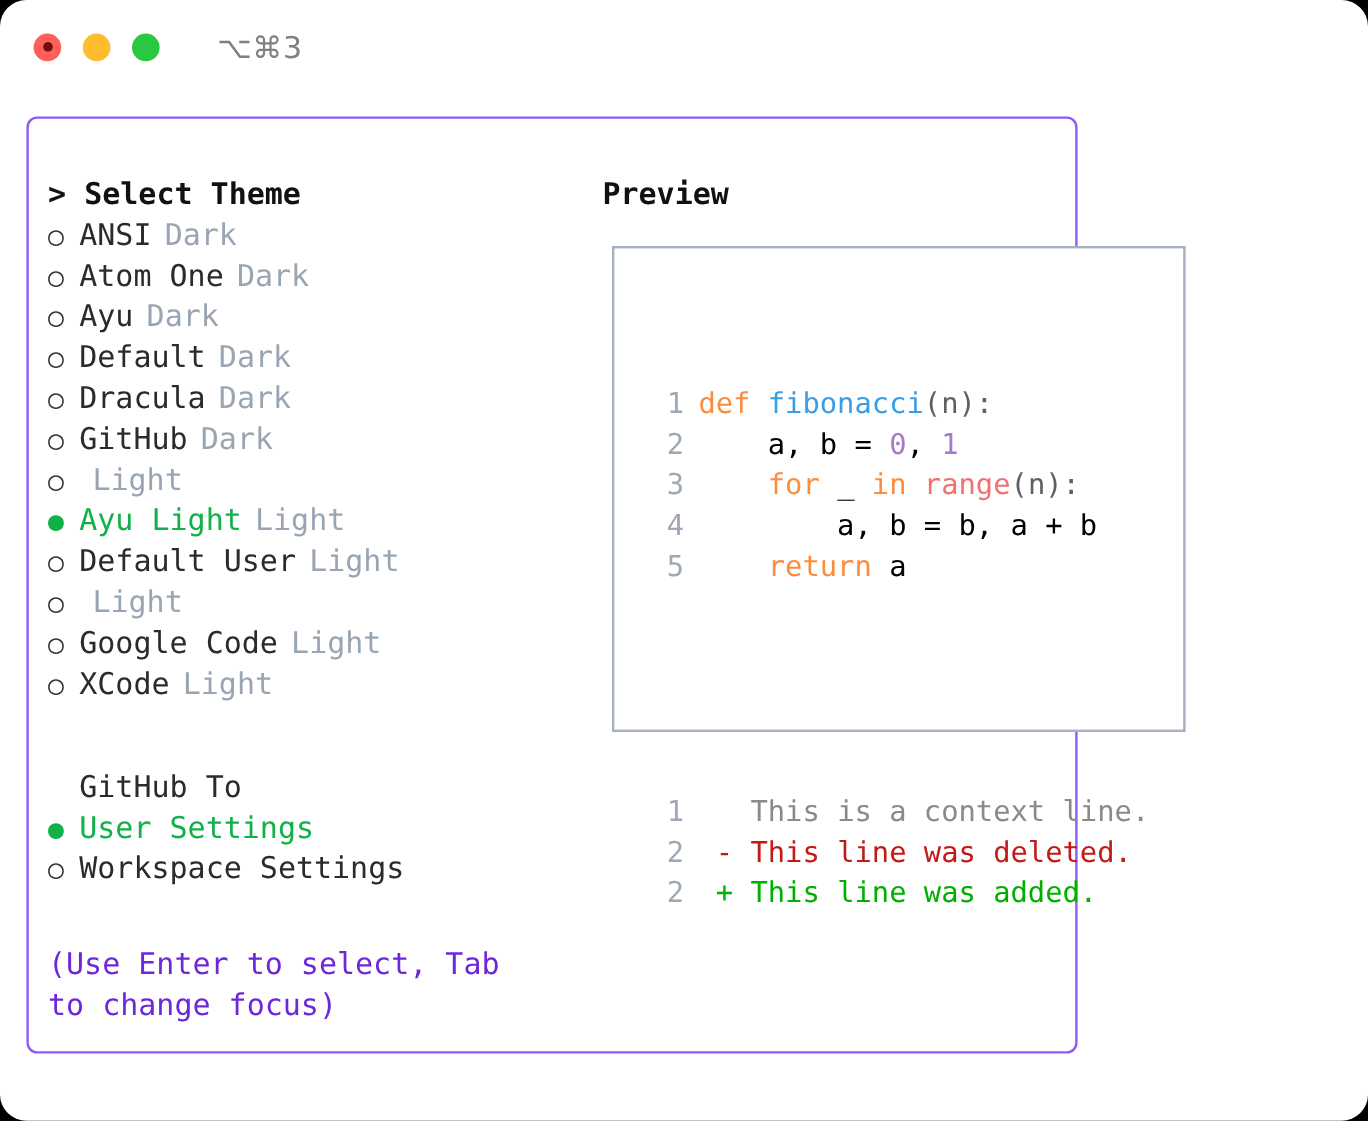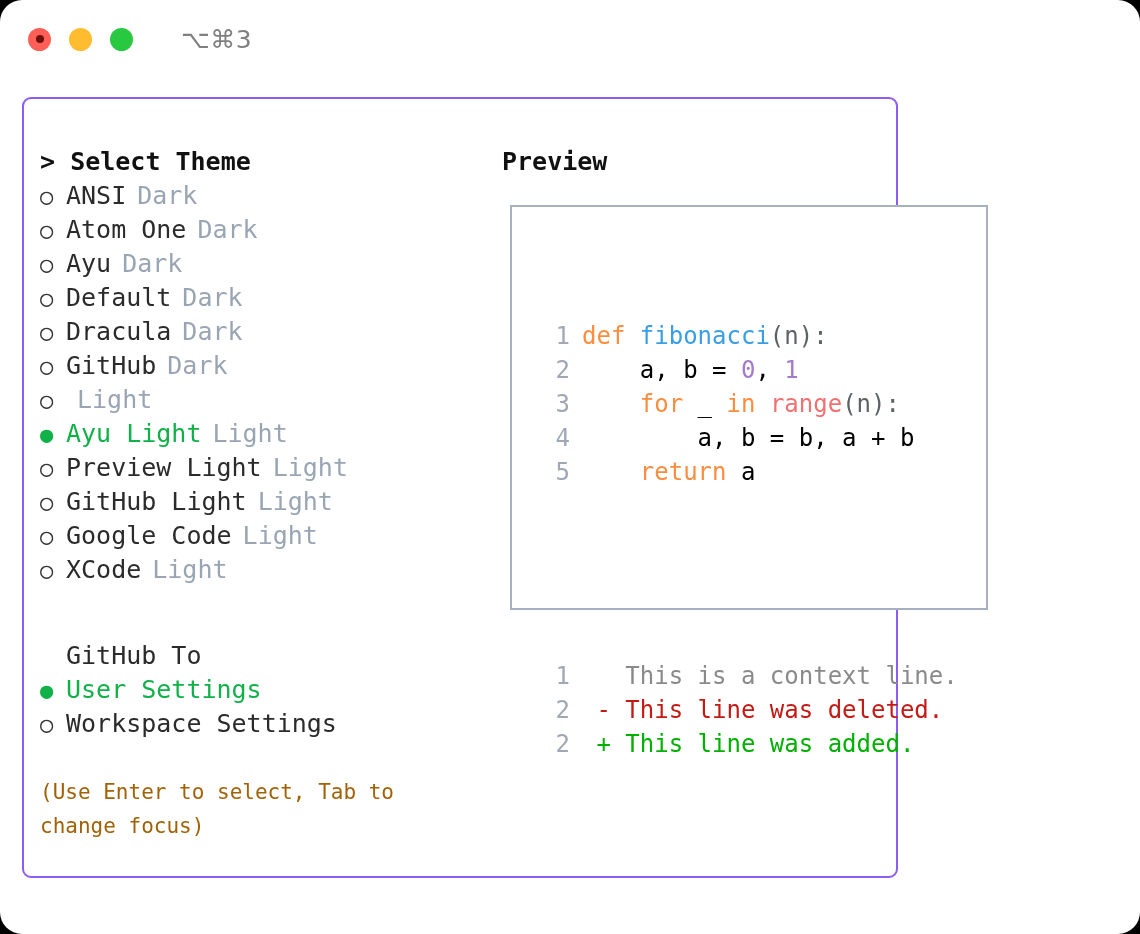--- a/index.html
+++ b/index.html
@@ -142,25 +142,26 @@
     line-height: 34px;
     height: 34px;
     padding-left: 26px;
     white-space: pre;
   }
 
   .spacer-lg { height: 52px; }
   .spacer-sm { height: 34px; }
 
   .hint {
-    color: #a16207;
-    font-size: 21px;
+    color: #6d28d9;
+    font-size: 25px;
     line-height: 34px;
     width: 405px;
     white-space: pre-wrap;
+    margin-top: 12px;
   }
 
   
   .preview-title {
     font-size: 25px;
     font-weight: bold;
     color: #111111;
     line-height: 34px;
   }
 
@@ -227,22 +228,22 @@
 
         <div class="list" id="theme-list">
             <div class="row"><span class="bullet">○</span><span class="label">ANSI</span><span class="badge">Dark</span></div>
             <div class="row"><span class="bullet">○</span><span class="label">Atom One</span><span class="badge">Dark</span></div>
             <div class="row"><span class="bullet">○</span><span class="label">Ayu</span><span class="badge">Dark</span></div>
             <div class="row"><span class="bullet">○</span><span class="label">Default</span><span class="badge">Dark</span></div>
             <div class="row"><span class="bullet">○</span><span class="label">Dracula</span><span class="badge">Dark</span></div>
             <div class="row"><span class="bullet">○</span><span class="label">GitHub</span><span class="badge">Dark</span></div>
             <div class="row"><span class="bullet">○</span><span class="badge">Light</span></div>
             <div class="row selected"><span class="bullet">●</span><span class="label">Ayu Light</span><span class="badge">Light</span></div>
-            <div class="row"><span class="bullet">○</span><span class="label">Preview Light</span><span class="badge">Light</span></div>
-            <div class="row"><span class="bullet">○</span><span class="label">GitHub Light</span><span class="badge">Light</span></div>
+            <div class="row"><span class="bullet">○</span><span class="label">Default User</span><span class="badge">Light</span></div>
+            <div class="row"><span class="bullet">○</span><span class="badge">Light</span></div>
             <div class="row"><span class="bullet">○</span><span class="label">Google Code</span><span class="badge">Light</span></div>
             <div class="row"><span class="bullet">○</span><span class="label">XCode</span><span class="badge">Light</span></div>
           </div>
 
         <div class="spacer-lg"></div>
 
         <div class="group-title">GitHub To</div>
         <div class="list" id="apply-list">
             <div class="row selected"><span class="bullet">●</span><span class="label">User Settings</span></div>
             <div class="row"><span class="bullet">○</span><span class="label">Workspace Settings</span></div>

